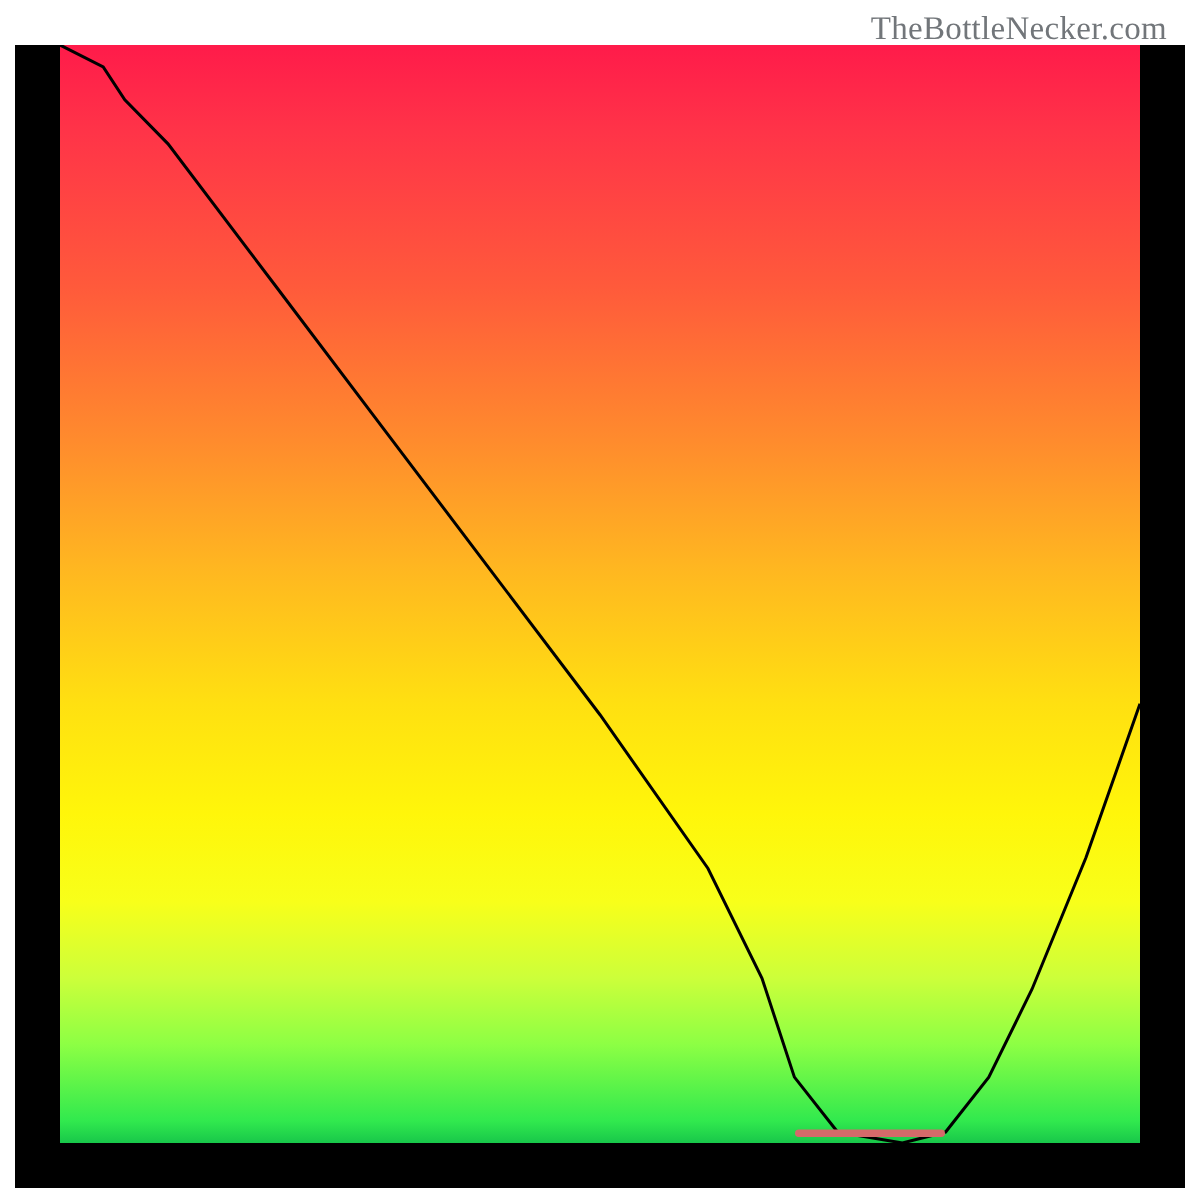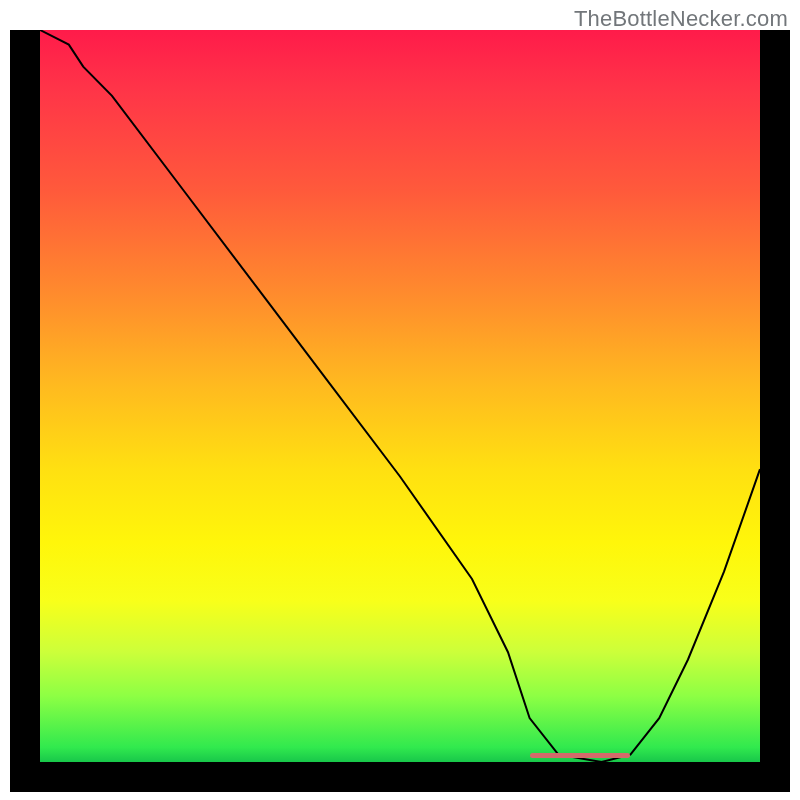--- a/index.html
+++ b/index.html
@@ -1,17 +1,17 @@
 <!DOCTYPE html>
 <html><head>
 <meta charset="utf-8">
 <style>
   body{margin:0;background:#fff;}
   .wrap{width:800px;height:800px;position:relative;}
-  .attr{position:absolute;top:6px;right:12px;font-family:Liberation Sans, sans-serif;font-size:22px;color:#72767a;letter-spacing:.2px;}
+  .attr{position:absolute;top:6px;right:22px;font-family:Liberation Serif, serif;font-size:22px;color:#72767a;letter-spacing:.2px;}
   .frame{position:absolute;left:10px;top:30px;width:780px;height:762px;background:#000;}
   .plot{position:absolute;left:30px;top:0;width:720px;height:732px;}
   .grad{position:absolute;inset:0;background:linear-gradient(to bottom,
       #ff1b4a 0%,
       #ff3448 8%,
       #ff5a3b 22%,
       #ff8b2d 36%,
       #ffb820 48%,
       #ffe011 60%,
       #fff60a 70%,

